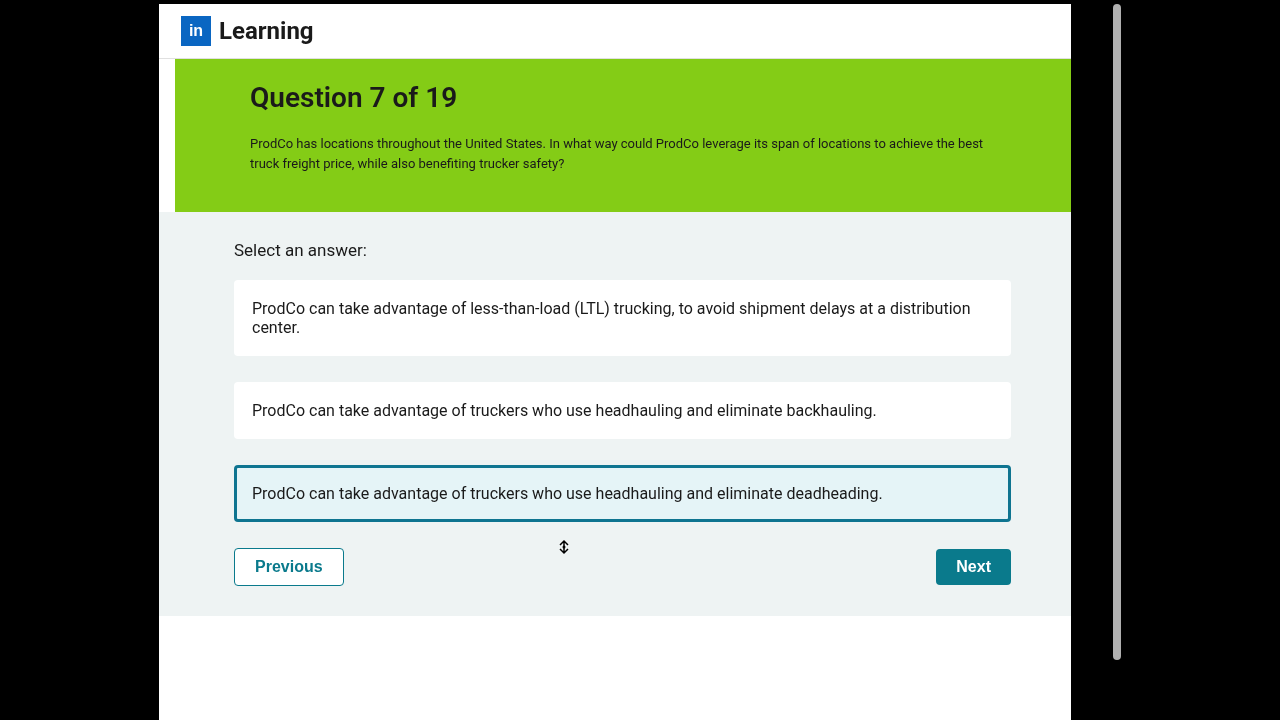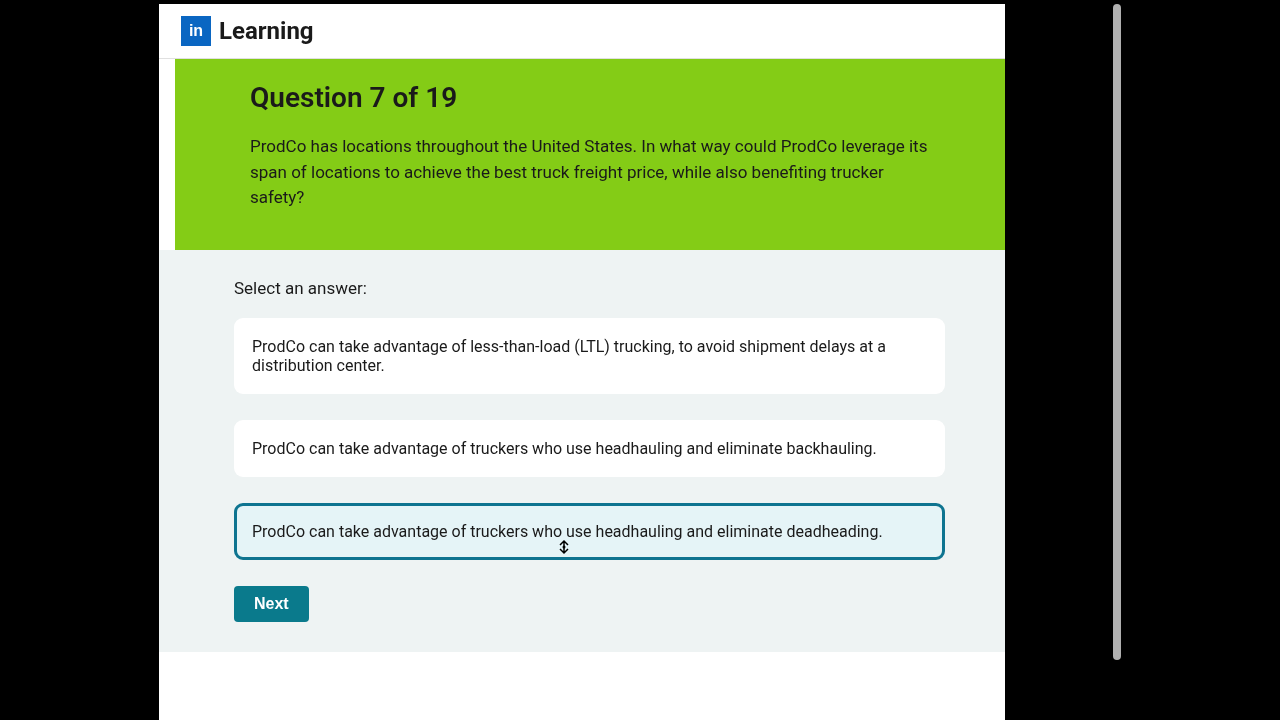--- a/index.html
+++ b/index.html
@@ -14,21 +14,21 @@
       width: 1280px;
       height: 720px;
       overflow: hidden;
       position: relative;
     }
     
     .app-container {
       position: absolute;
       left: 159px;
       top: 4px;
-      width: 846px;
+      width: 912px;
       height: 716px;
       background: #fff;
       overflow-y: auto;
     }
     
     .header {
       height: 55px;
       border-bottom: 1px solid #e0e0e0;
       display: flex;
       align-items: center;
@@ -66,21 +66,21 @@
     }
     
     .question-title {
       font-size: 28px;
       font-weight: 600;
       color: #1a1a1a;
       margin-bottom: 20px;
     }
     
     .question-text {
-      font-size: 17px;
+      font-size: 13px;
       line-height: 1.5;
       color: #1a1a1a;
       font-weight: 400;
     }
     
     .answer-section {
       background: #eef3f3;
       padding: 28px 60px 30px 75px;
     }
     
@@ -91,21 +91,21 @@
     }
     
     .answer-option {
       background: #fff;
       padding: 18px 17px;
       margin-bottom: 26px;
       font-size: 16px;
       color: #1a1a1a;
       cursor: pointer;
       border: 1px solid transparent;
-      border-radius: 9px;
+      border-radius: 4px;
     }
     
     .answer-option.selected {
       background: #e5f4f7;
       border: 3px solid #0e7490;
       padding: 16px 15px;
     }
     
     .nav-row {
       display: flex;
@@ -181,20 +181,21 @@
     <div class="answer-option">
       <span>ProdCo can take advantage of truckers who use headhauling and eliminate backhauling.</span>
     </div>
 
 
     <div class="answer-option selected">
       <span>ProdCo can take advantage of truckers who use headhauling and eliminate deadheading.</span>
     </div>
 
     <div class="nav-row">
+      <button class="btn btn-previous">Previous</button>
       <button class="btn btn-next">Next</button>
     </div>
   </div>
 
 </div>
 
 <div class="scrollbar"></div>
 
 <div class="cursor">
   <svg width="16" height="20" viewBox="0 0 16 20">

